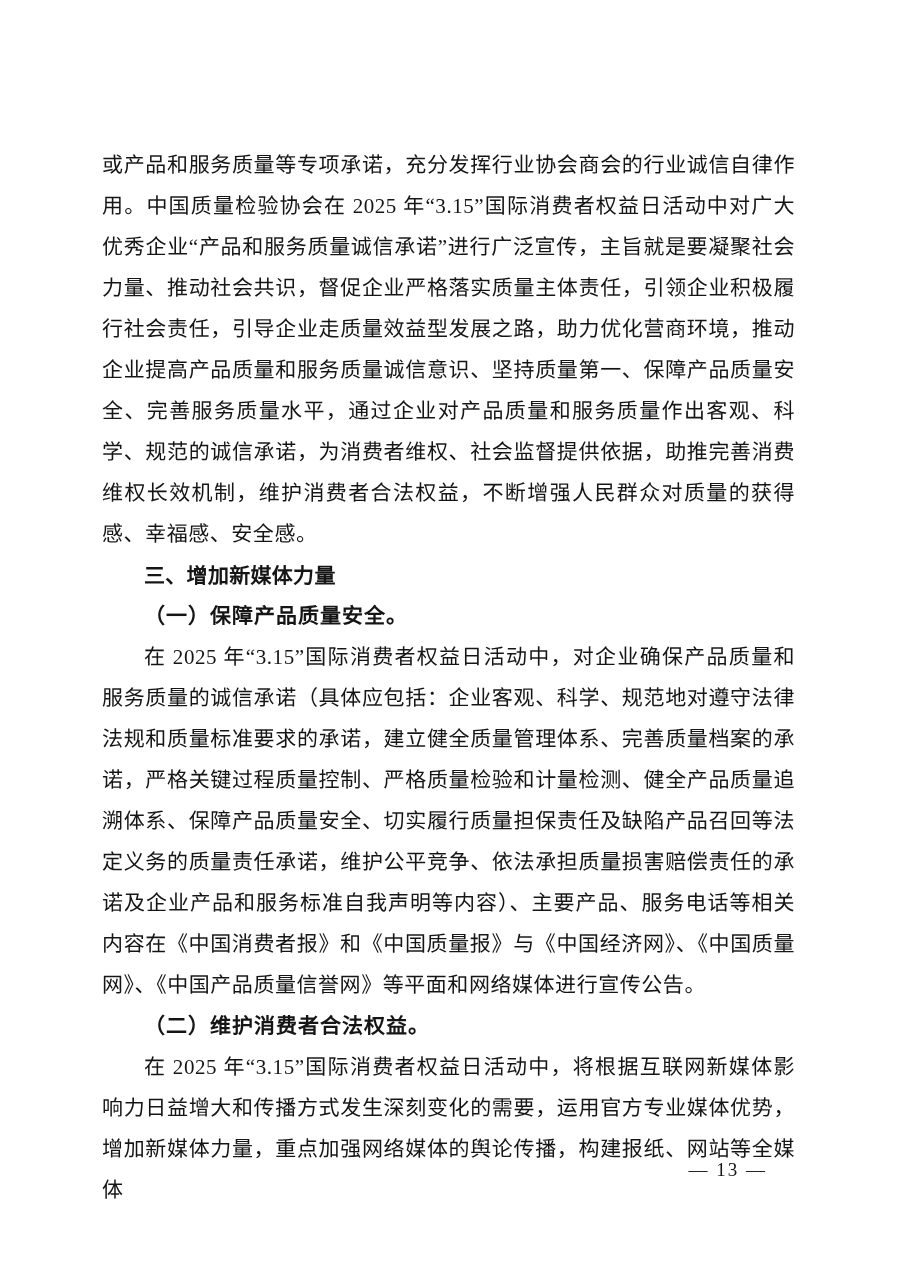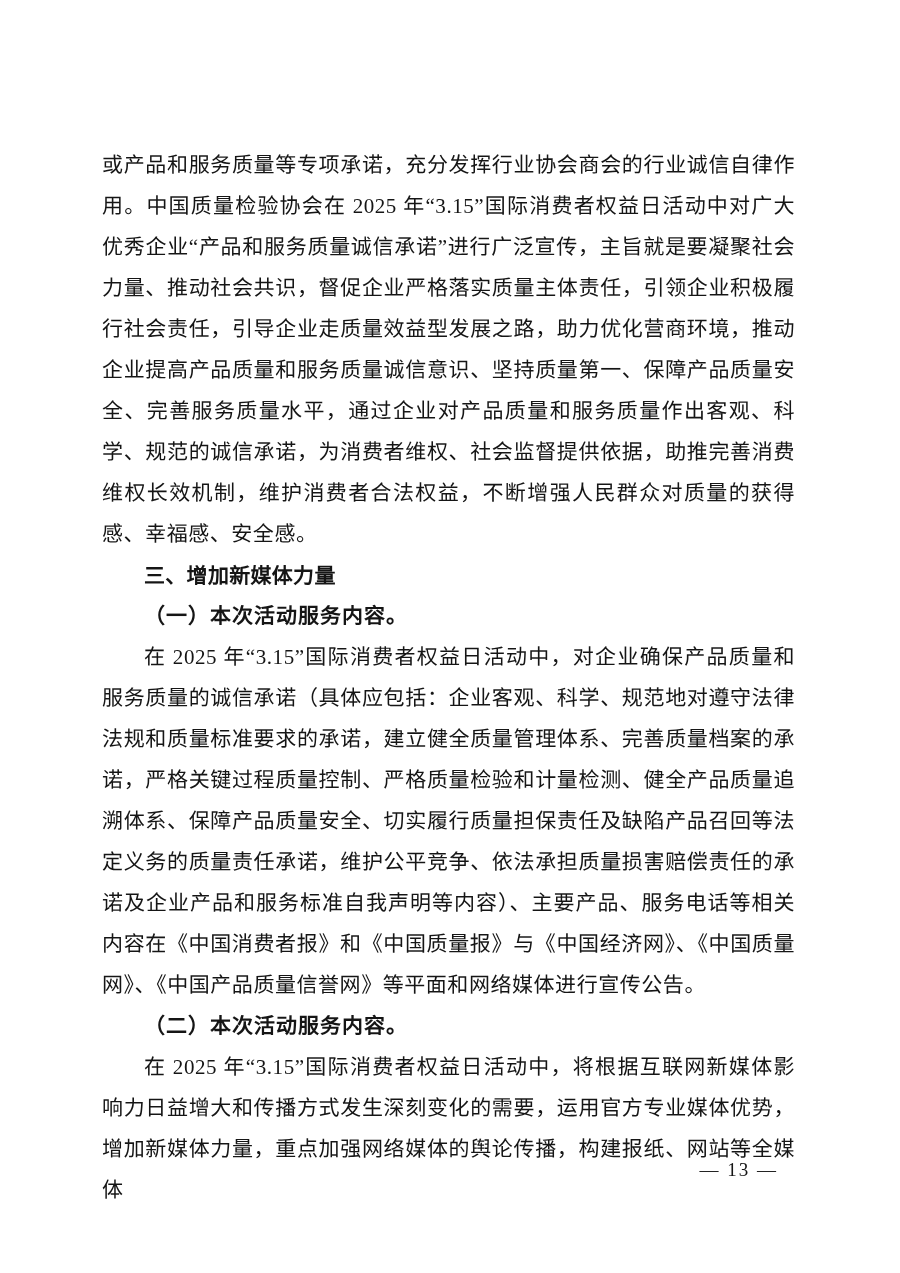--- a/index.html
+++ b/index.html
@@ -50,34 +50,34 @@
     font-family: "Liberation Serif", "DejaVu Serif", serif;
     font-weight: 700;
     font-size: 21px;
     line-height: 41px;
     letter-spacing: 1px;
     text-indent: 2em;
   }
   .page-number {
     position: absolute;
     top: 1147px;
-    right: 122px;
+    right: 133px;
     font-family: "Liberation Serif", "DejaVu Serif", serif;
     font-size: 19px;
     letter-spacing: 2px;
     color: #151515;
     white-space: nowrap;
   }
 </style>
 </head>
 <body>
 
 <div class="page">
   <div class="text-body">
     <p class="body-para no-indent">或产品和服务质量等专项承诺，充分发挥行业协会商会的行业诚信自律作用。中国质量检验协会在 2025 年“3.15”国际消费者权益日活动中对广大优秀企业“产品和服务质量诚信承诺”进行广泛宣传，主旨就是要凝聚社会力量、推动社会共识，督促企业严格落实质量主体责任，引领企业积极履行社会责任，引导企业走质量效益型发展之路，助力优化营商环境，推动企业提高产品质量和服务质量诚信意识、坚持质量第一、保障产品质量安全、完善服务质量水平，通过企业对产品质量和服务质量作出客观、科学、规范的诚信承诺，为消费者维权、社会监督提供依据，助推完善消费维权长效机制，维护消费者合法权益，不断增强人民群众对质量的获得感、幸福感、安全感。</p>
     <h2 class="section-heading">三、增加新媒体力量</h2>
-    <h3 class="sub-heading">（一）本次活动服务内容。</h3>
+    <h3 class="sub-heading">（一）保障产品质量安全。</h3>
     <p class="body-para">在 2025 年“3.15”国际消费者权益日活动中，对企业确保产品质量和服务质量的诚信承诺（具体应包括：企业客观、科学、规范地对遵守法律法规和质量标准要求的承诺，建立健全质量管理体系、完善质量档案的承诺，严格关键过程质量控制、严格质量检验和计量检测、健全产品质量追溯体系、保障产品质量安全、切实履行质量担保责任及缺陷产品召回等法定义务的质量责任承诺，维护公平竞争、依法承担质量损害赔偿责任的承诺及企业产品和服务标准自我声明等内容）、主要产品、服务电话等相关内容在《中国消费者报》和《中国质量报》与《中国经济网》、《中国质量网》、《中国产品质量信誉网》等平面和网络媒体进行宣传公告。</p>
-    <h3 class="sub-heading">（二）本次活动服务内容。</h3>
+    <h3 class="sub-heading">（二）维护消费者合法权益。</h3>
     <p class="body-para">在 2025 年“3.15”国际消费者权益日活动中，将根据互联网新媒体影响力日益增大和传播方式发生深刻变化的需要，运用官方专业媒体优势，增加新媒体力量，重点加强网络媒体的舆论传播，构建报纸、网站等全媒体</p>
   </div>
   <div class="page-number">— 13 —</div>
 </div>
 
 </body></html>

